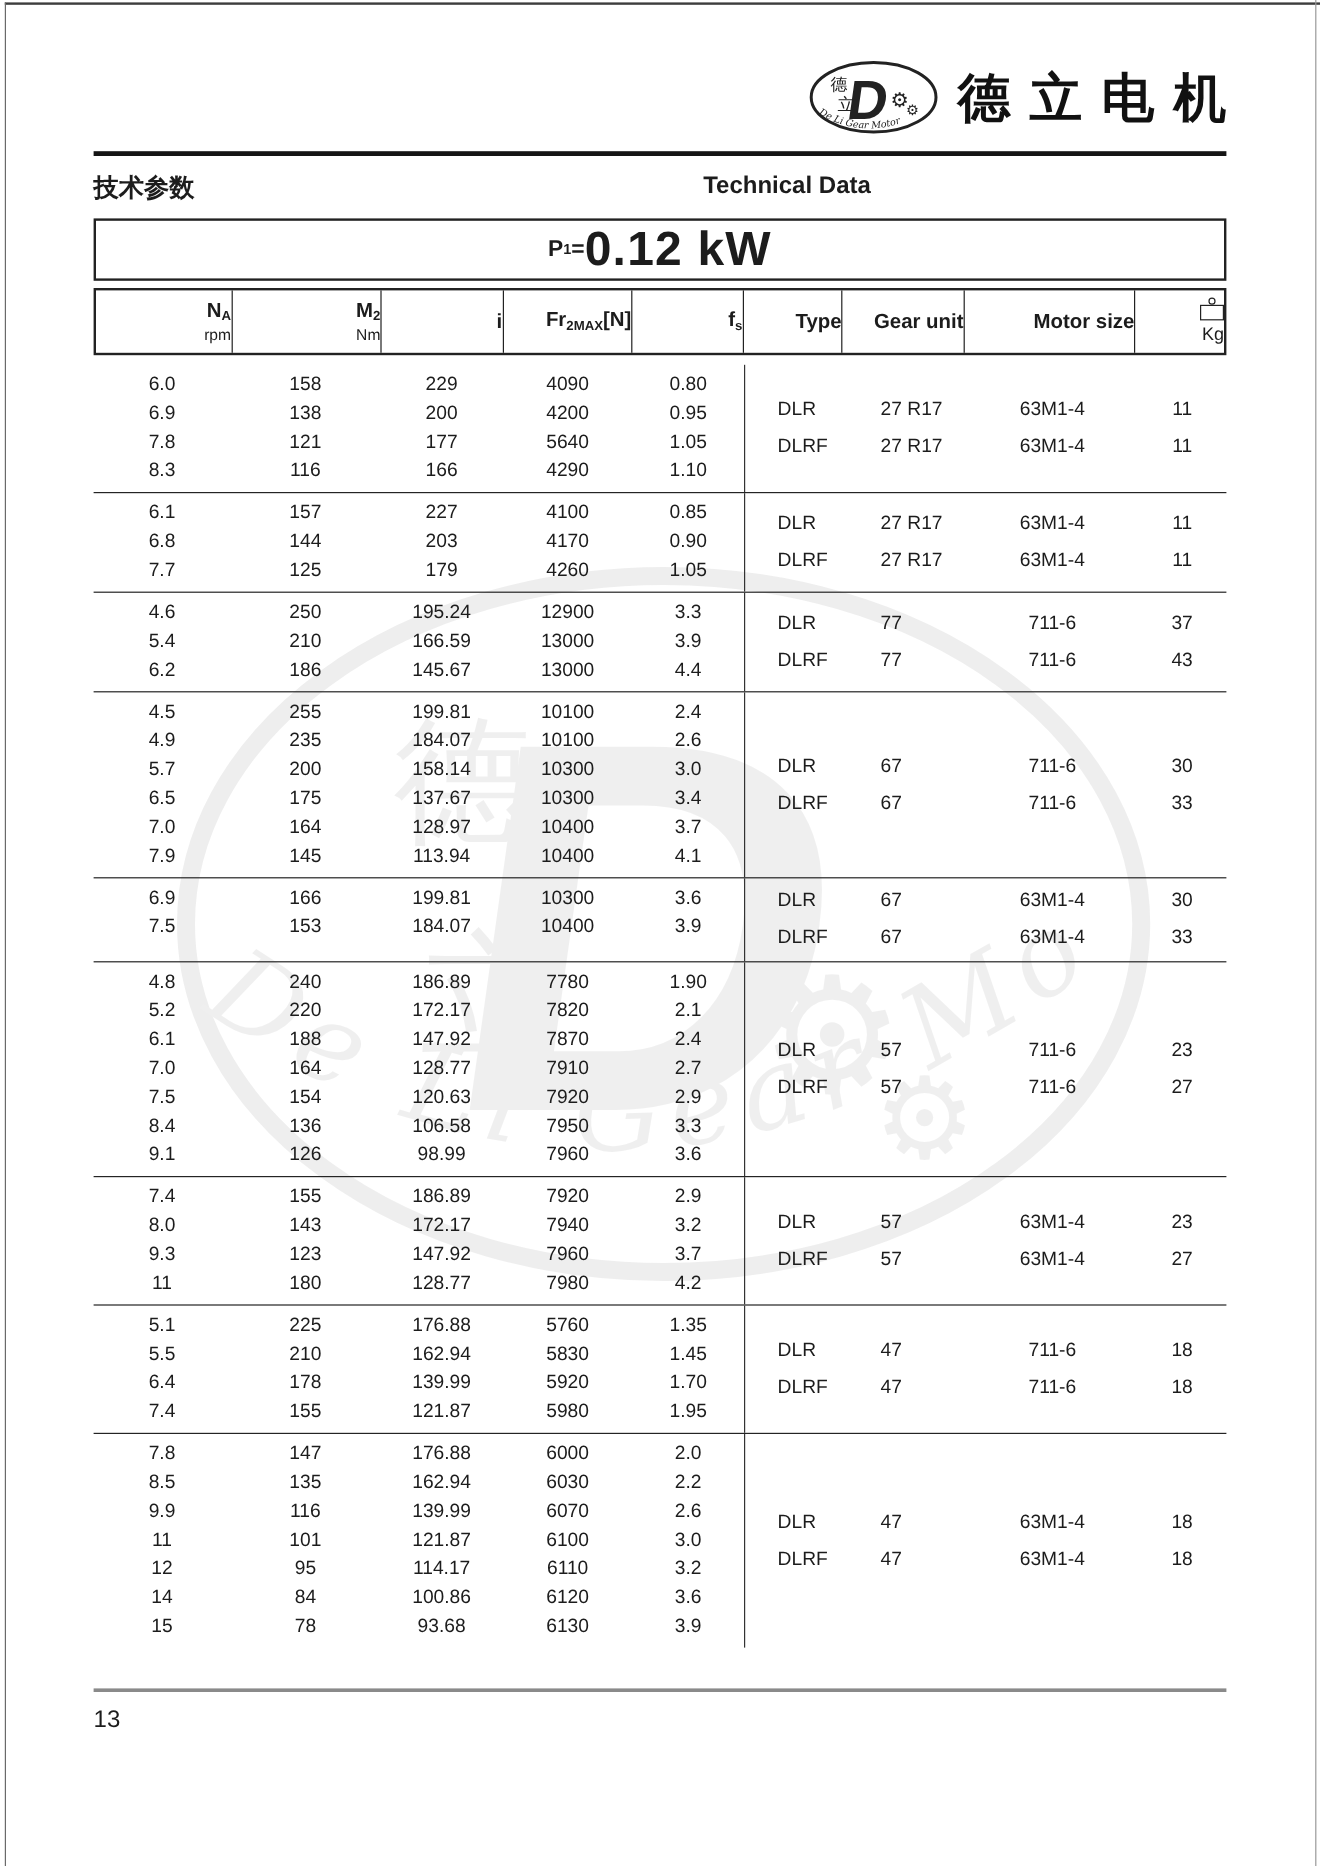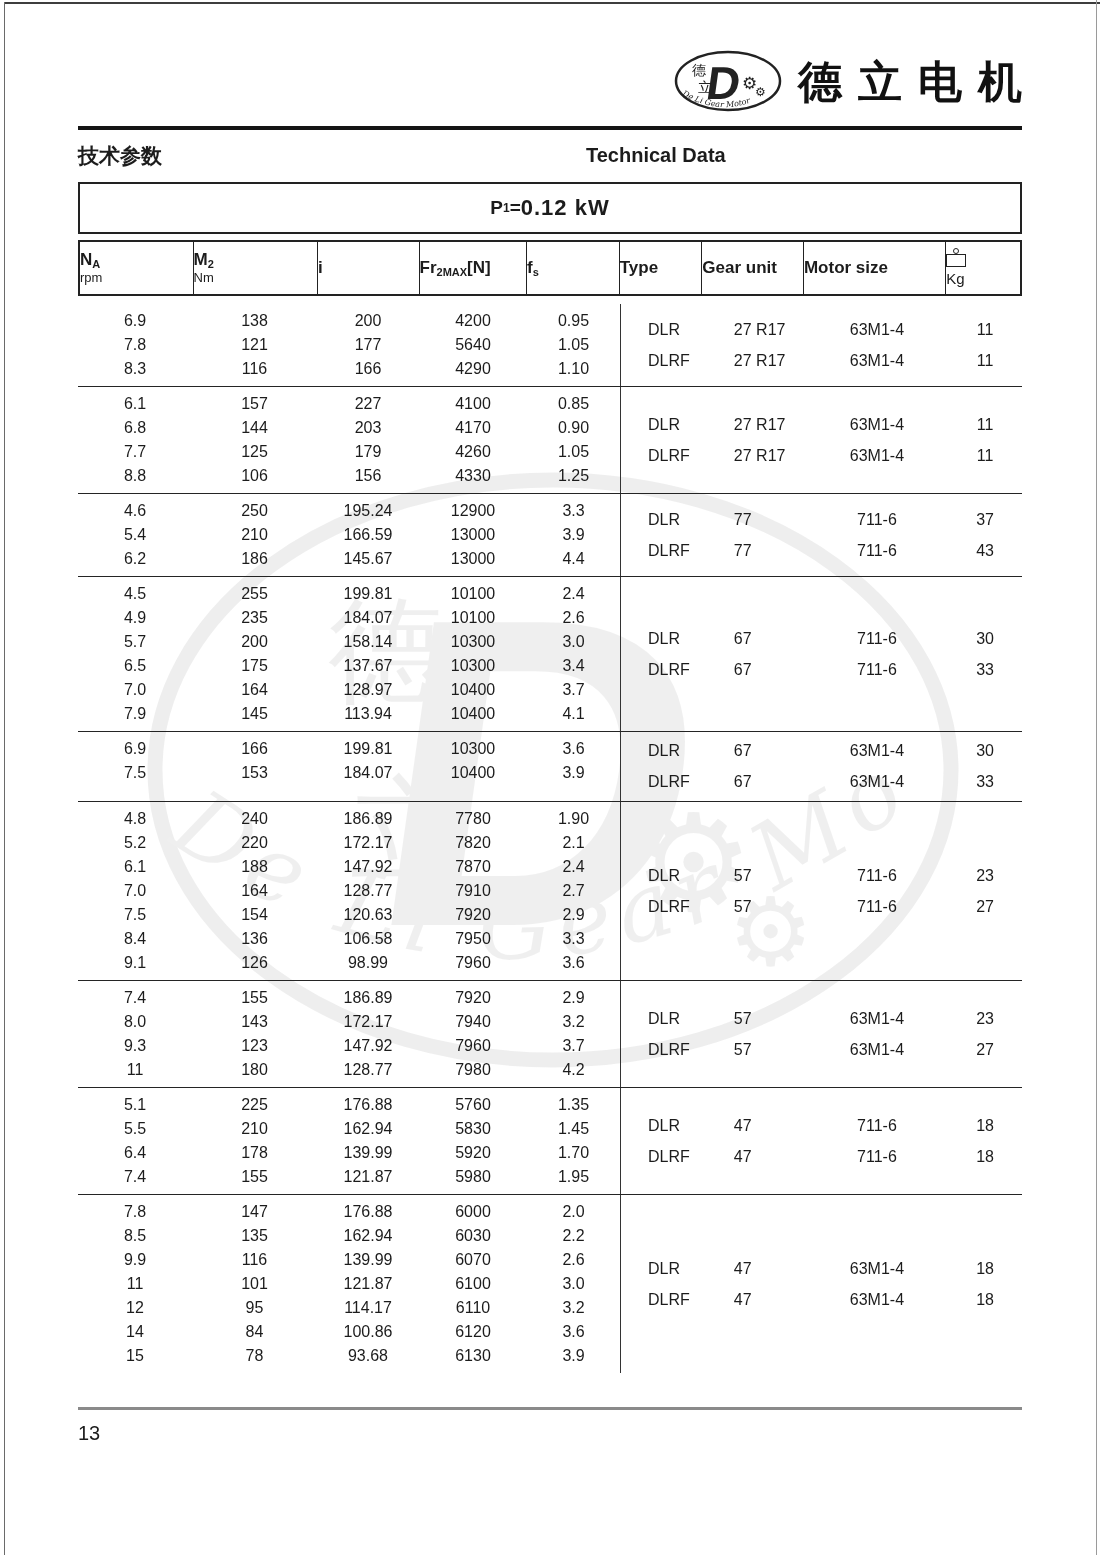--- a/index.html
+++ b/index.html
@@ -32,26 +32,26 @@
   .section-row { position:relative; margin-top:12px; height:28px; }
   .section-cn { position:absolute; left:0; top:0; font-size:21px; font-weight:bold; }
   .section-en { position:absolute; left:508px; top:2px; font-size:20px; font-weight:bold; }
 
   
   .power-box { margin-top:12px; height:52px; border:2px solid #222;
                display:flex; align-items:center; justify-content:center; }
   .power-p   { font-size:19px; font-weight:bold; }
   .power-sub { font-size:12px; font-weight:bold; vertical-align:-3px; }
   .power-eq  { font-size:19px; font-weight:bold; }
-  .power-val { font-size:22px; font-weight:bold; letter-spacing:1px; }
+  .power-val { font-size:40px; font-weight:bold; letter-spacing:1px; }
 
   
   .thead { margin-top:6px; height:56px; border:2px solid #222; display:flex; }
   .hc { border-right:1.5px solid #222; display:flex; flex-direction:column;
-        align-items:flex-start; justify-content:center; line-height:1.15; }
+        align-items:flex-end; justify-content:center; line-height:1.15; }
   .hc:last-child { border-right:none; }
   .h0{width:114px}.h1{width:125px}.h2{width:102px}.h3{width:108px}.h4{width:93px}
   .h5{width:83px}.h6{width:102px}.h7{width:143px}.h8{width:74px}
   .h-main { font-size:17px; font-weight:bold; }
   .h-sub  { font-size:11px; font-weight:bold; vertical-align:-3px; }
   .h-unit { font-size:13px; font-weight:normal; margin-top:1px; }
   .weight-icon { position:relative; width:20px; height:13px; border:1.5px solid #222;
                  margin:5px 0 3px 0; background:#fff; }
   .weight-icon::before { content:''; position:absolute; top:-7px; left:50%;
                  transform:translateX(-50%); width:4px; height:4px;
@@ -165,20 +165,27 @@
       <div class="hc h8">
         <div class="weight-icon"></div>
         <div class="h-main" style="font-weight:normal;font-size:15px;"><span>Kg</span></div>
       </div>
     </div>
 
     <div class="data-area">
         <div class="table-group">
           <div class="g-left">
             <div class="g-row">
+              <div class="cell c0">6.0</div>
+              <div class="cell c1">158</div>
+              <div class="cell c2">229</div>
+              <div class="cell c3">4090</div>
+              <div class="cell c4">0.80</div>
+            </div>
+            <div class="g-row">
               <div class="cell c0">6.9</div>
               <div class="cell c1">138</div>
               <div class="cell c2">200</div>
               <div class="cell c3">4200</div>
               <div class="cell c4">0.95</div>
             </div>
             <div class="g-row">
               <div class="cell c0">7.8</div>
               <div class="cell c1">121</div>
               <div class="cell c2">177</div>
@@ -224,27 +231,20 @@
               <div class="cell c3">4170</div>
               <div class="cell c4">0.90</div>
             </div>
             <div class="g-row">
               <div class="cell c0">7.7</div>
               <div class="cell c1">125</div>
               <div class="cell c2">179</div>
               <div class="cell c3">4260</div>
               <div class="cell c4">1.05</div>
             </div>
-            <div class="g-row">
-              <div class="cell c0">8.8</div>
-              <div class="cell c1">106</div>
-              <div class="cell c2">156</div>
-              <div class="cell c3">4330</div>
-              <div class="cell c4">1.25</div>
-            </div>
           </div>
           <div class="g-right">
             <div class="v-row">
               <div class="v-type">DLR</div>
               <div class="v-gear">27 R17</div>
               <div class="v-motor">63M1-4</div>
               <div class="v-kg">11</div>
             </div>
             <div class="v-row">
               <div class="v-type">DLRF</div>

